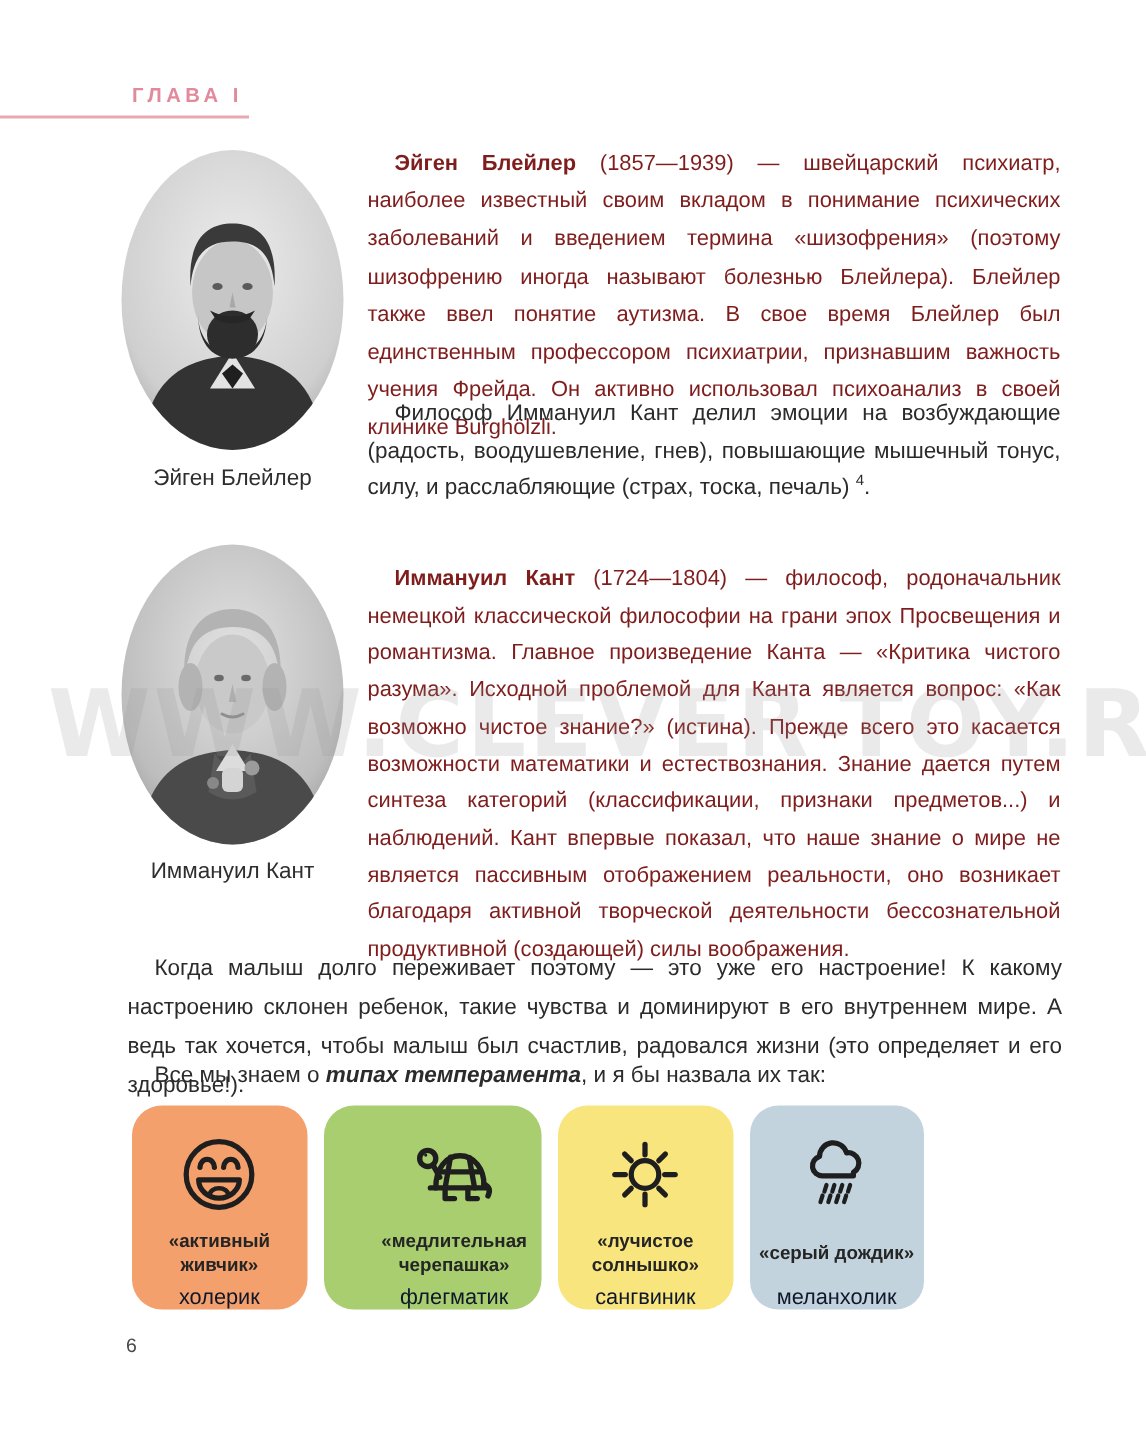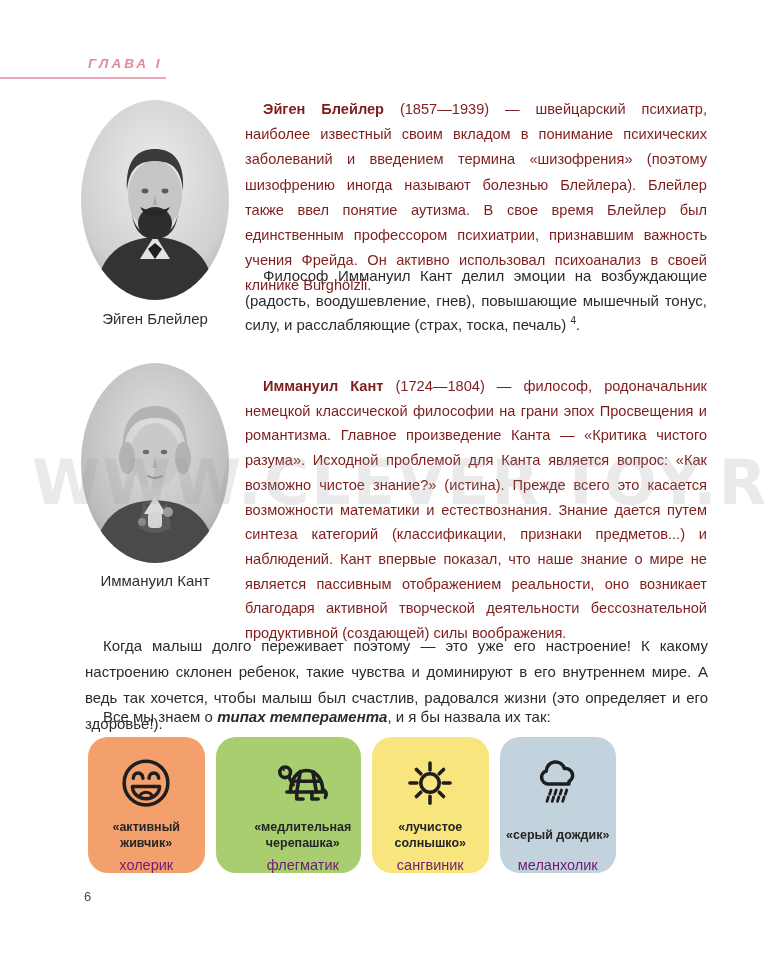--- a/index.html
+++ b/index.html
@@ -7,21 +7,21 @@
   body {
     width: 764px; height: 960px; position: relative; background: #ffffff;
     font-family: "Liberation Sans", "DejaVu Sans", sans-serif; color: #2e2e2e;
     overflow: hidden;
   }
   .abs { position: absolute; }
 
   
   .chapter-label {
     left: 88px; top: 56px; font-size: 13.5px; font-weight: bold;
-    letter-spacing: 3px; color: #e28a9b; font-style: italic;
+    letter-spacing: 3px; color: #e28a9b;
   }
   .chapter-line { left: 0; top: 77px; width: 166px; height: 2px; background: #eaa8b4; }
 
   
   .portrait { width: 150px; height: 202px; }
   .portrait-1 { left: 80px; top: 99px; }
   .portrait-2 { left: 80px; top: 362px; }
   .portrait-caption {
     left: 80px; width: 150px; text-align: center; font-size: 15px; color: #2e2e2e;
   }
@@ -63,21 +63,21 @@
   .card {
     flex: 1 1 0; height: 136px; border-radius: 20px;
     display: flex; flex-direction: column; align-items: center; padding-top: 16px;
   }
   .card-icon { height: 60px; display: flex; align-items: center; justify-content: center; }
   .card-label {
     height: 36px; margin-top: 4px; display: flex; align-items: center; justify-content: center;
     font-weight: bold; font-size: 12.5px; line-height: 16px; text-align: center;
     color: #252525; padding: 0 6px;
   }
-  .card-type { margin-top: 4px; font-size: 14.5px; color: #701a75; }
+  .card-type { margin-top: 4px; font-size: 14.5px; color: #0f172a; }
 
   .page-number { left: 84px; top: 889px; font-size: 13px; color: #4a4a4a; }
 
   svg { display: block; }
 </style>
 </head>
 <body>
 
 <div class="abs chapter-label">ГЛАВА I</div>
 <div class="abs chapter-line"></div>
@@ -204,21 +204,21 @@
         <path d="M16.5 16.5 l5 5"></path>
           <path d="M47.5 16.5 l-5 5"></path>
         <path d="M16.5 47.5 l5 -5"></path>
           <path d="M47.5 47.5 l-5 -5"></path>
       </svg>
     </div>
     <div class="card-label">«лучистое солнышко»</div>
     <div class="card-type">сангвиник</div>
   </div>
 
-  <div class="card" style="background: rgb(194, 211, 221);">
+  <div class="card" style="background: rgb(194, 211, 221); border-radius: 19px;">
     <div class="card-icon">
       <svg width="56" height="56" viewBox="0 0 64 60" fill="none" stroke="#1e1e1e" stroke-width="4" stroke-linecap="round" stroke-linejoin="round">
         <path d="M21 31 a7.5 7.5 0 0 1 -2.3 -14.7 a10.5 10.5 0 0 1 20.6 -2.8 a8 8 0 0 1 5.2 14.9 L44.5 31 Z"></path>
         <g stroke-width="3.2">
           <path d="M24 38 l-1.6 5"></path>
             <path d="M30 38 l-1.6 5"></path>
             <path d="M36 38 l-1.6 5"></path>
             <path d="M42 38 l-1.6 5"></path>
           <path d="M21 46 l-1.6 5"></path>
             <path d="M27 46 l-1.6 5"></path>

